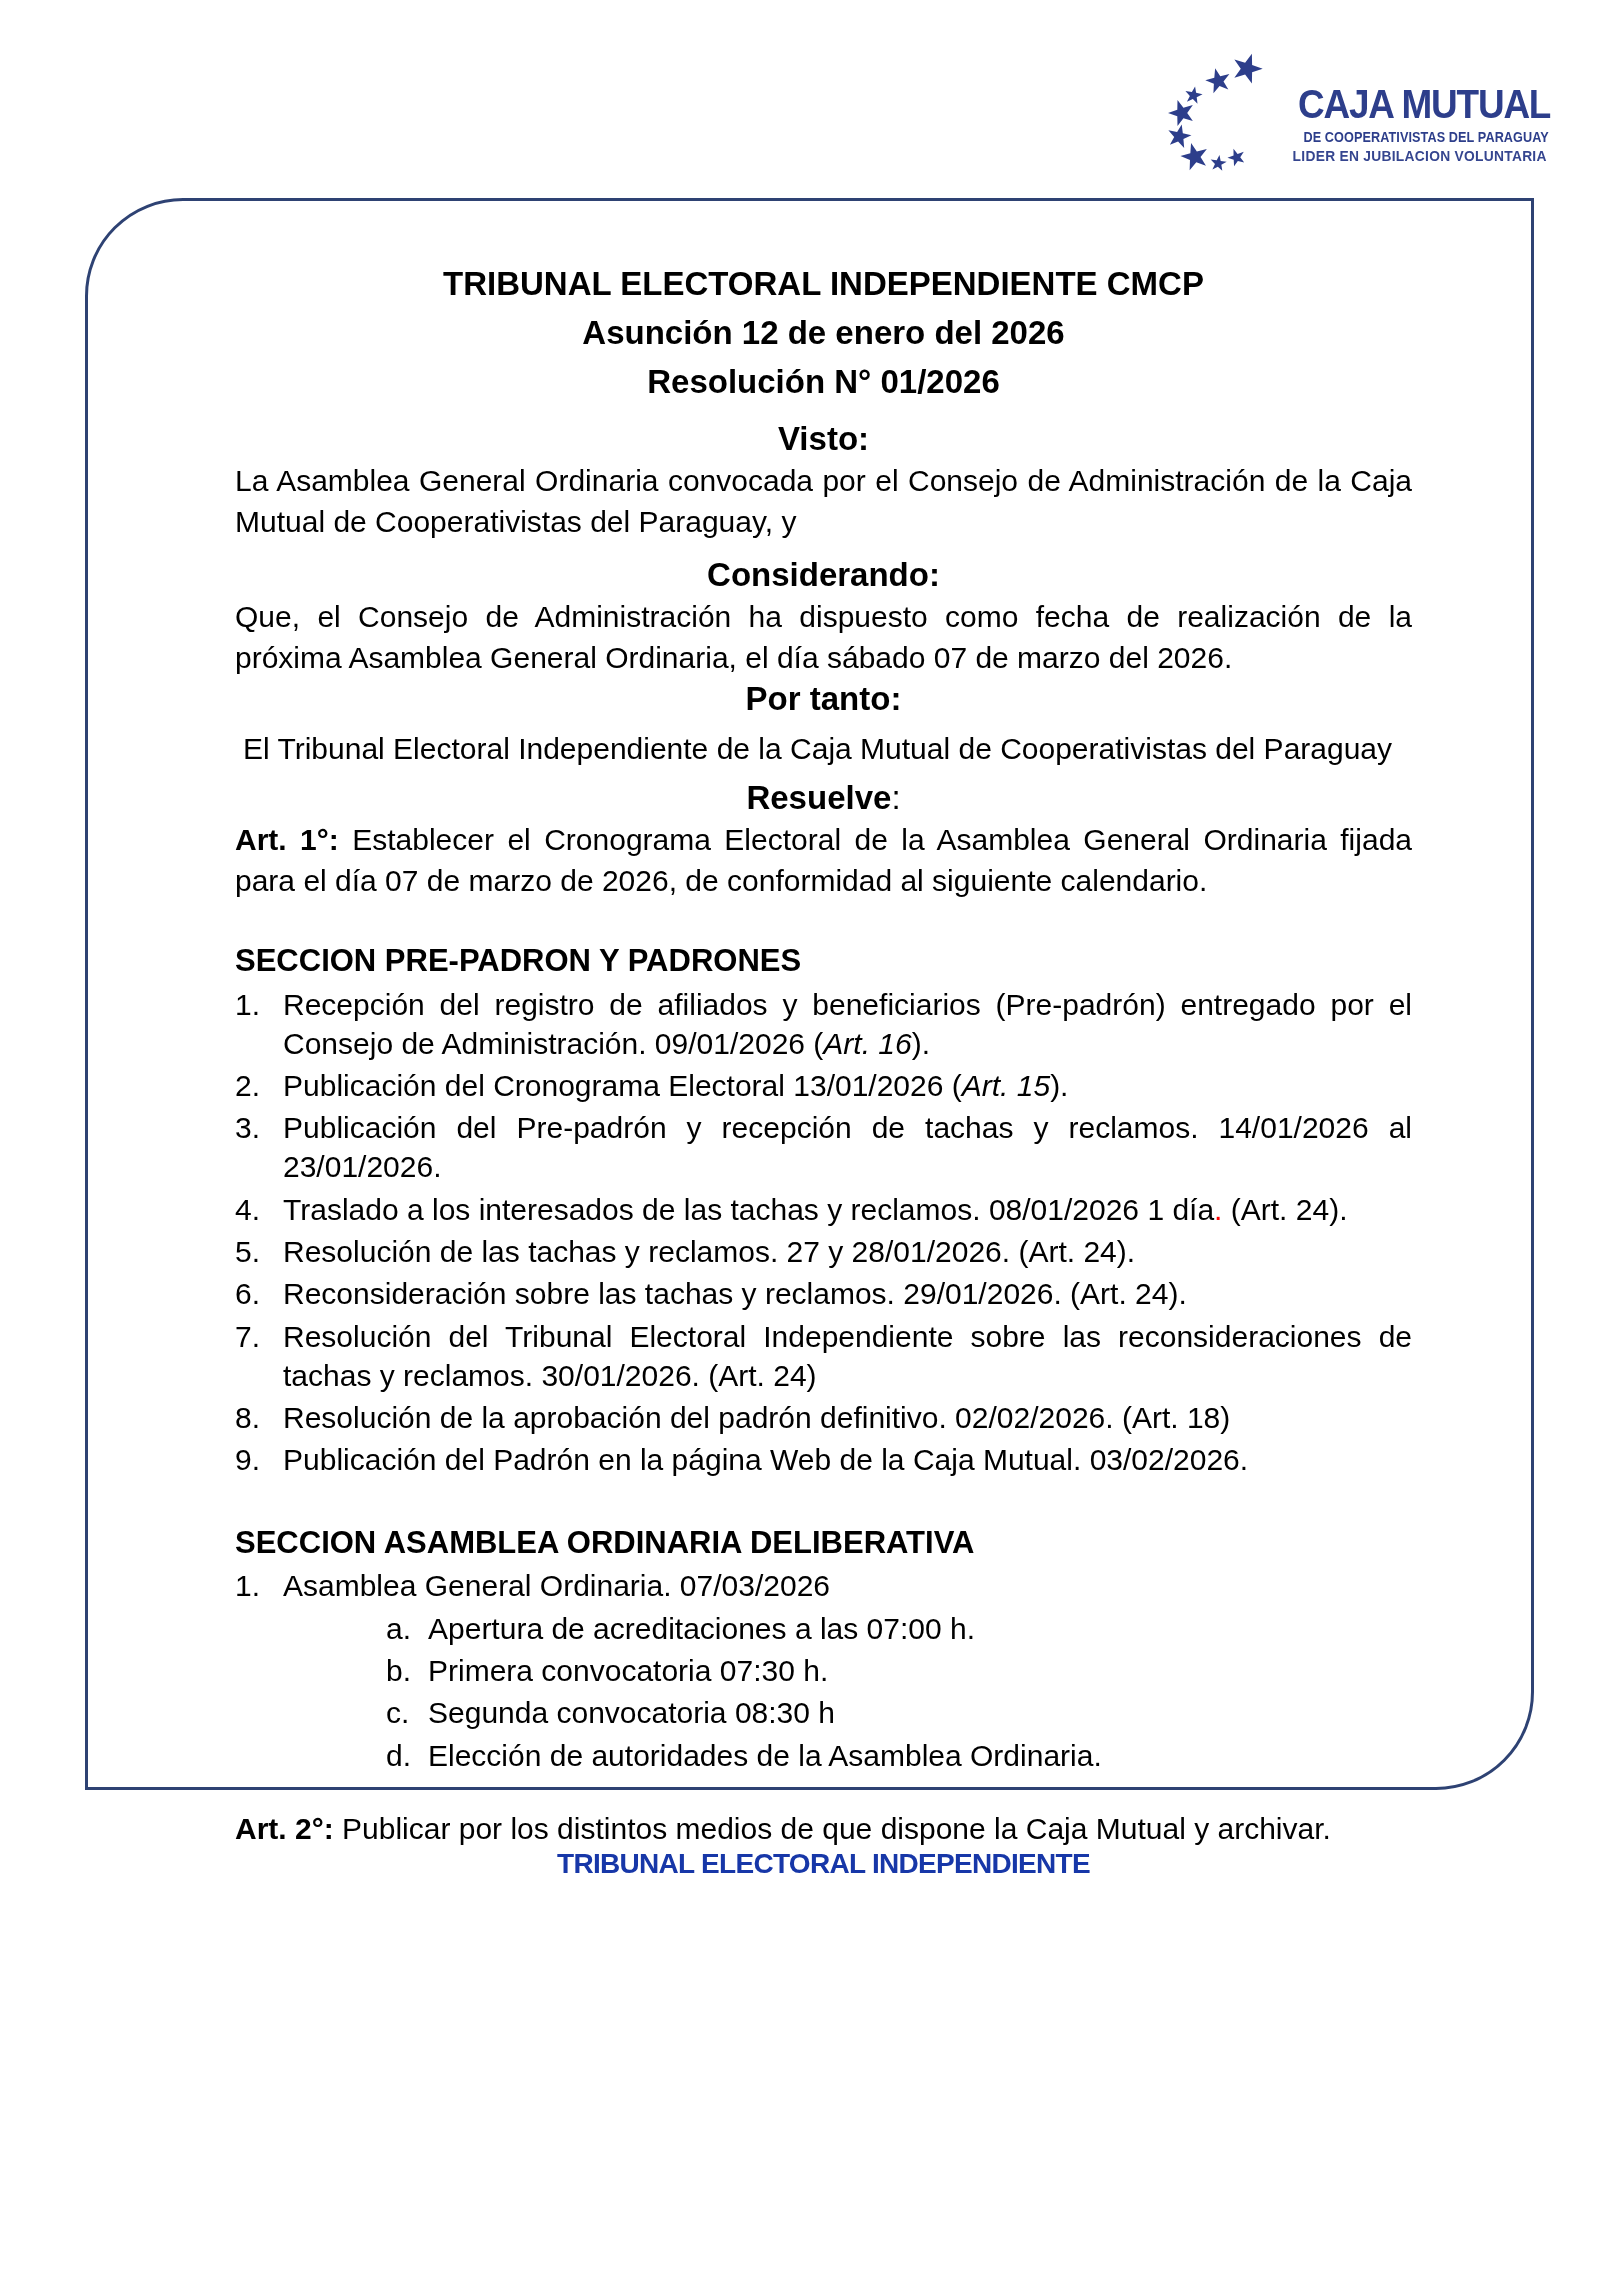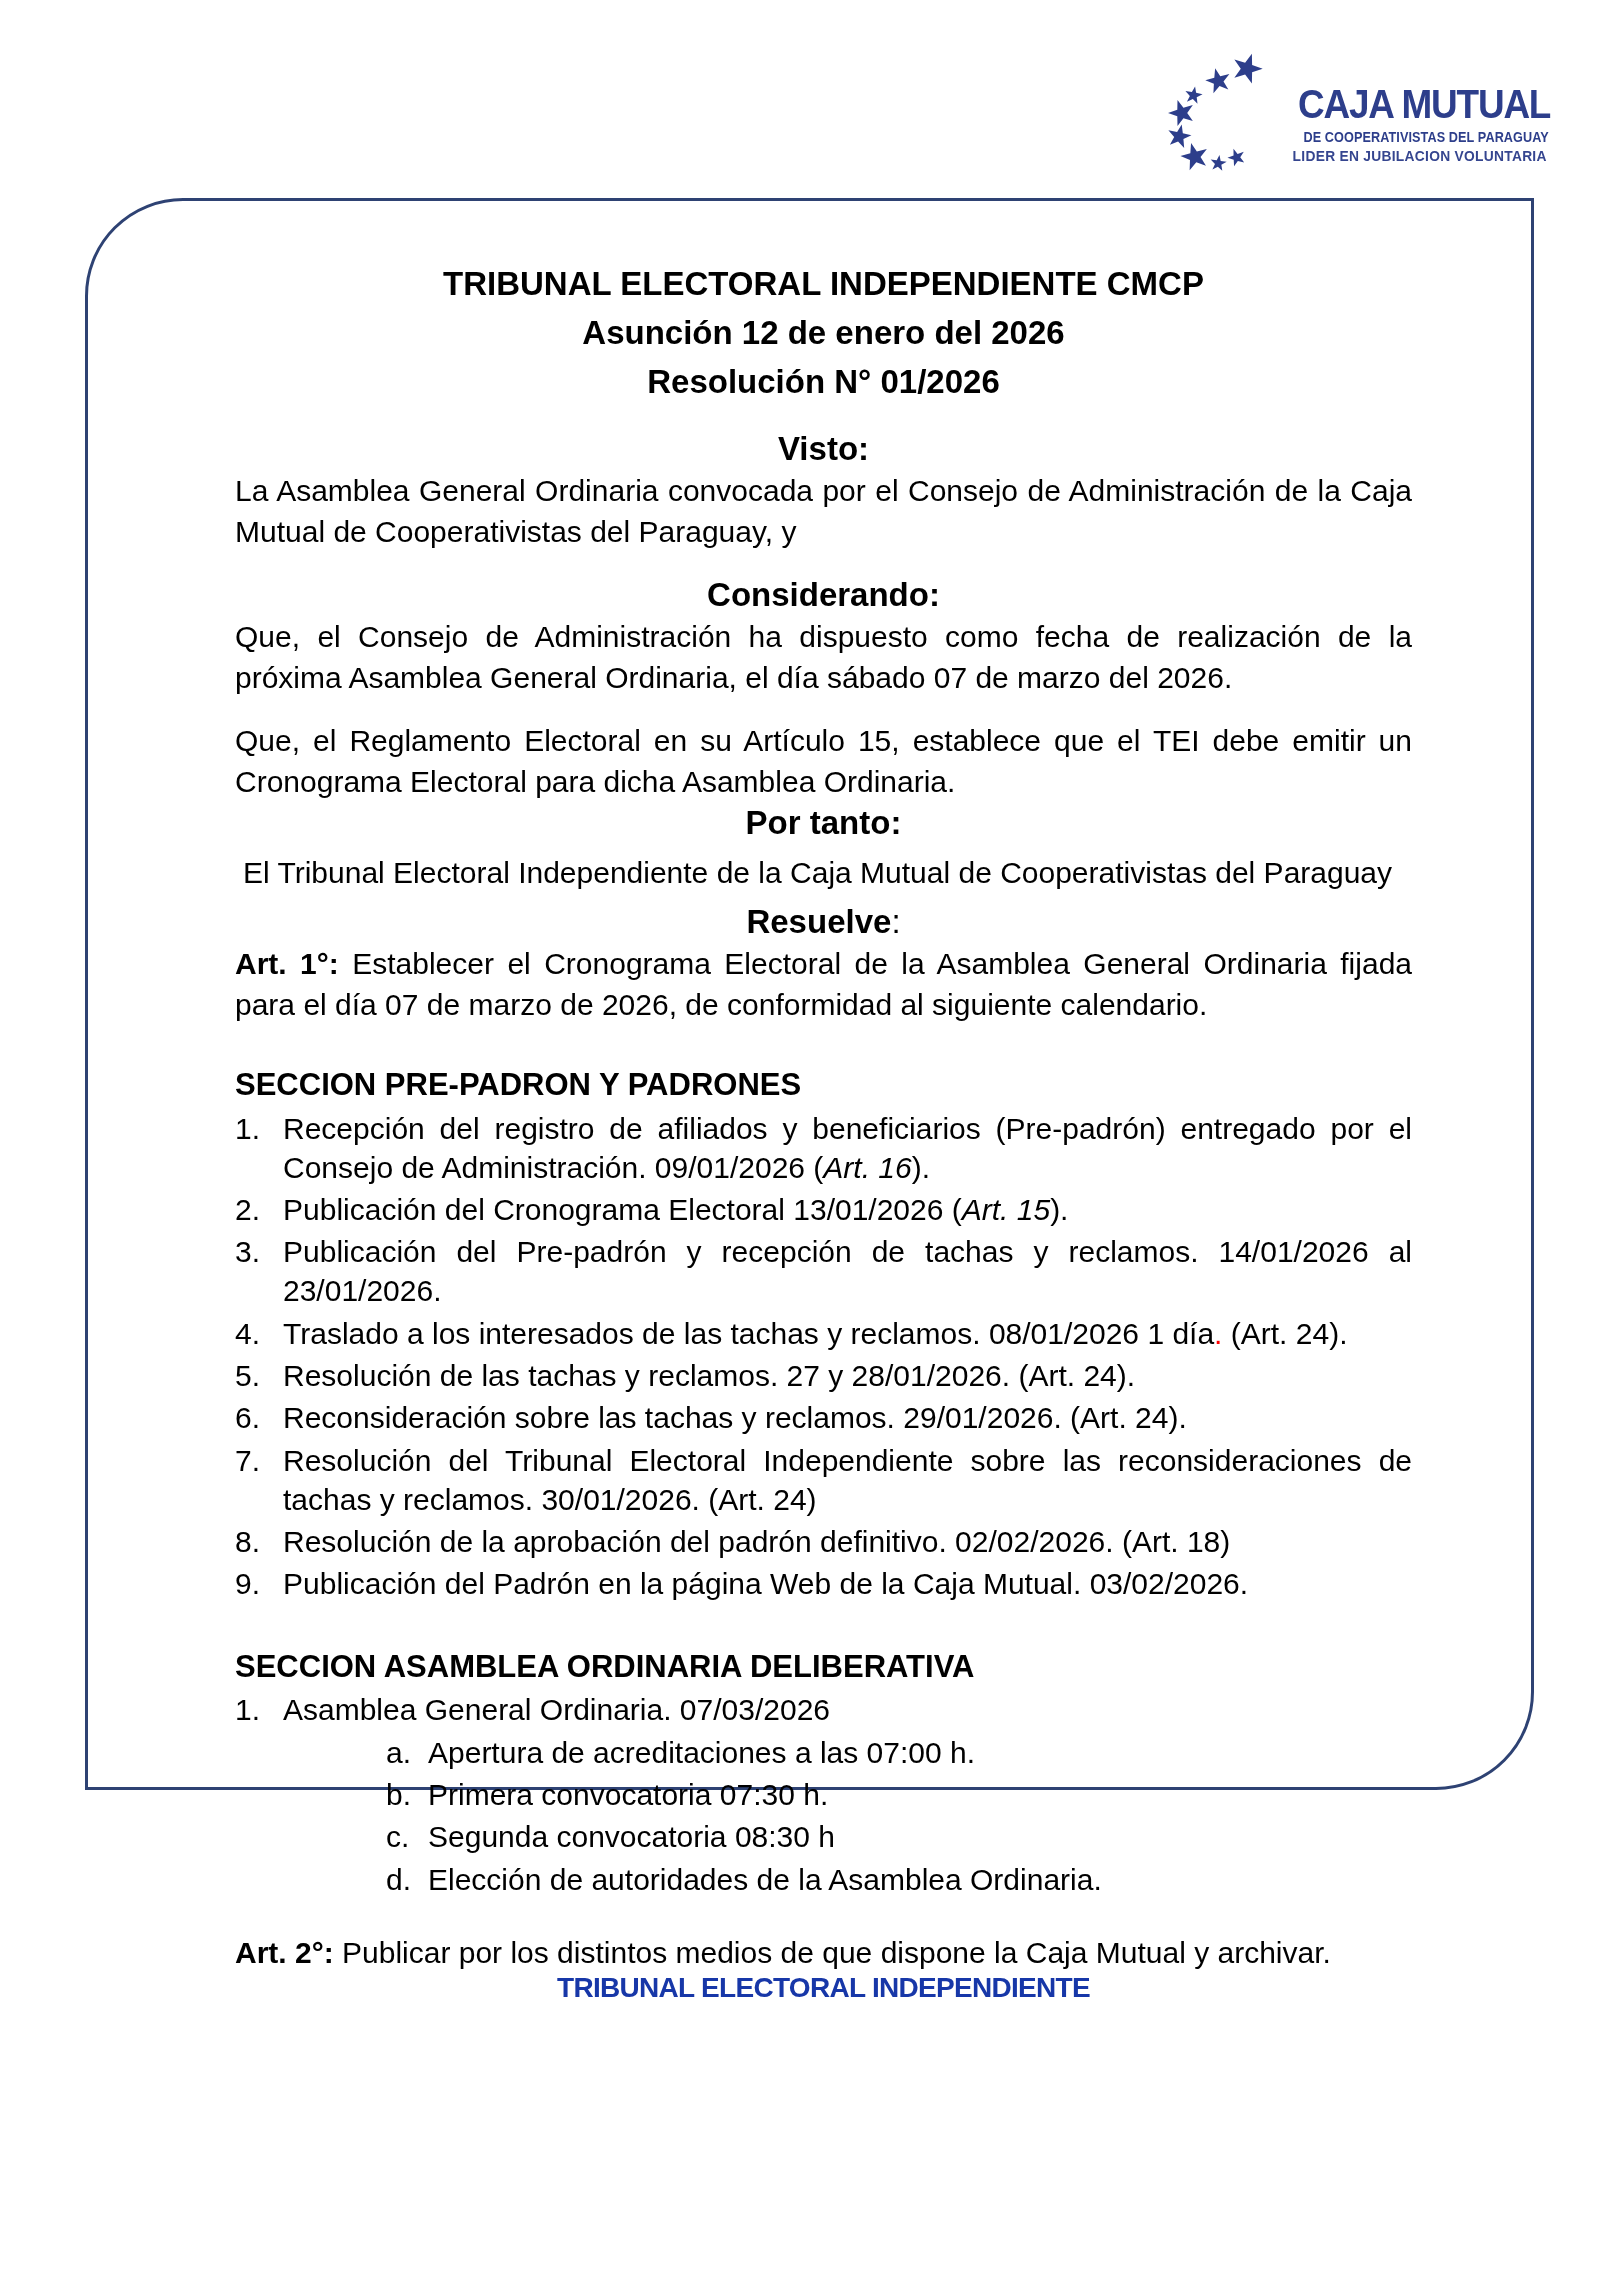--- a/index.html
+++ b/index.html
@@ -39,21 +39,21 @@
 
   .doc-title{font-weight:bold;font-size:33px;line-height:49px;text-align:center}
 
   .h-center{font-weight:bold;font-size:33px;line-height:42px;text-align:center}
   .h-left{font-weight:bold;font-size:31px;line-height:41px;text-align:left}
   .colon-normal{font-weight:normal}
 
   .para{font-size:30px;line-height:41px;text-align:justify}
   .para .b{font-weight:bold}
 
-  .mt-s{margin-top:22px}
+  .mt-s{margin-top:12px}
   .mt-m{margin-top:39px}
   .mt-l{}
 
   
   .list{margin-top:3.9px}
   .li{display:flex;font-size:30px;line-height:39px;margin-bottom:3.3px}
   .li .num{flex:0 0 48px}
   .li .txt{flex:1;text-align:justify}
   .li.sub{margin-left:151px;margin-bottom:3.3px}
   .li.sub .num{flex:0 0 42px}
@@ -101,21 +101,20 @@
       <div>TRIBUNAL ELECTORAL INDEPENDIENTE CMCP</div>
       <div>Asunción 12 de enero del 2026</div>
       <div>Resolución N° 01/2026</div>
     </div>
 
     <div class="h-center mt-s">Visto:</div>
     <p class="para" style="margin:0">La Asamblea General Ordinaria convocada por el Consejo de Administración de la Caja Mutual de Cooperativistas del Paraguay, y</p>
 
     <div class="h-center mt-s">Considerando:</div>
     <p class="para" style="margin:0">Que, el Consejo de Administración ha dispuesto como fecha de realización de la próxima Asamblea General Ordinaria, el día sábado 07 de marzo del 2026.</p>
-    <p class="para mt-s" style="margin-bottom:0">Que, el Reglamento Electoral en su Artículo 15, establece que el TEI debe emitir un Cronograma Electoral para dicha Asamblea Ordinaria.</p>
 
     <div class="h-center mt-l">Por tanto:</div>
     <p class="para" style="margin:8px">El Tribunal Electoral Independiente de la Caja Mutual de Cooperativistas del Paraguay</p>
 
     <div class="h-center mt-l"><span>Resuelve</span><span class="colon-normal">:</span></div>
     <p class="para" style="margin:0"><span class="b">Art. 1°:</span><span> Establecer el Cronograma Electoral de la Asamblea General Ordinaria fijada para el día 07 de marzo de 2026, de conformidad al siguiente calendario.</span></p>
 
     <div class="h-left mt-m">SECCION PRE-PADRON Y PADRONES</div>
     <div class="list">
         <div class="li">

